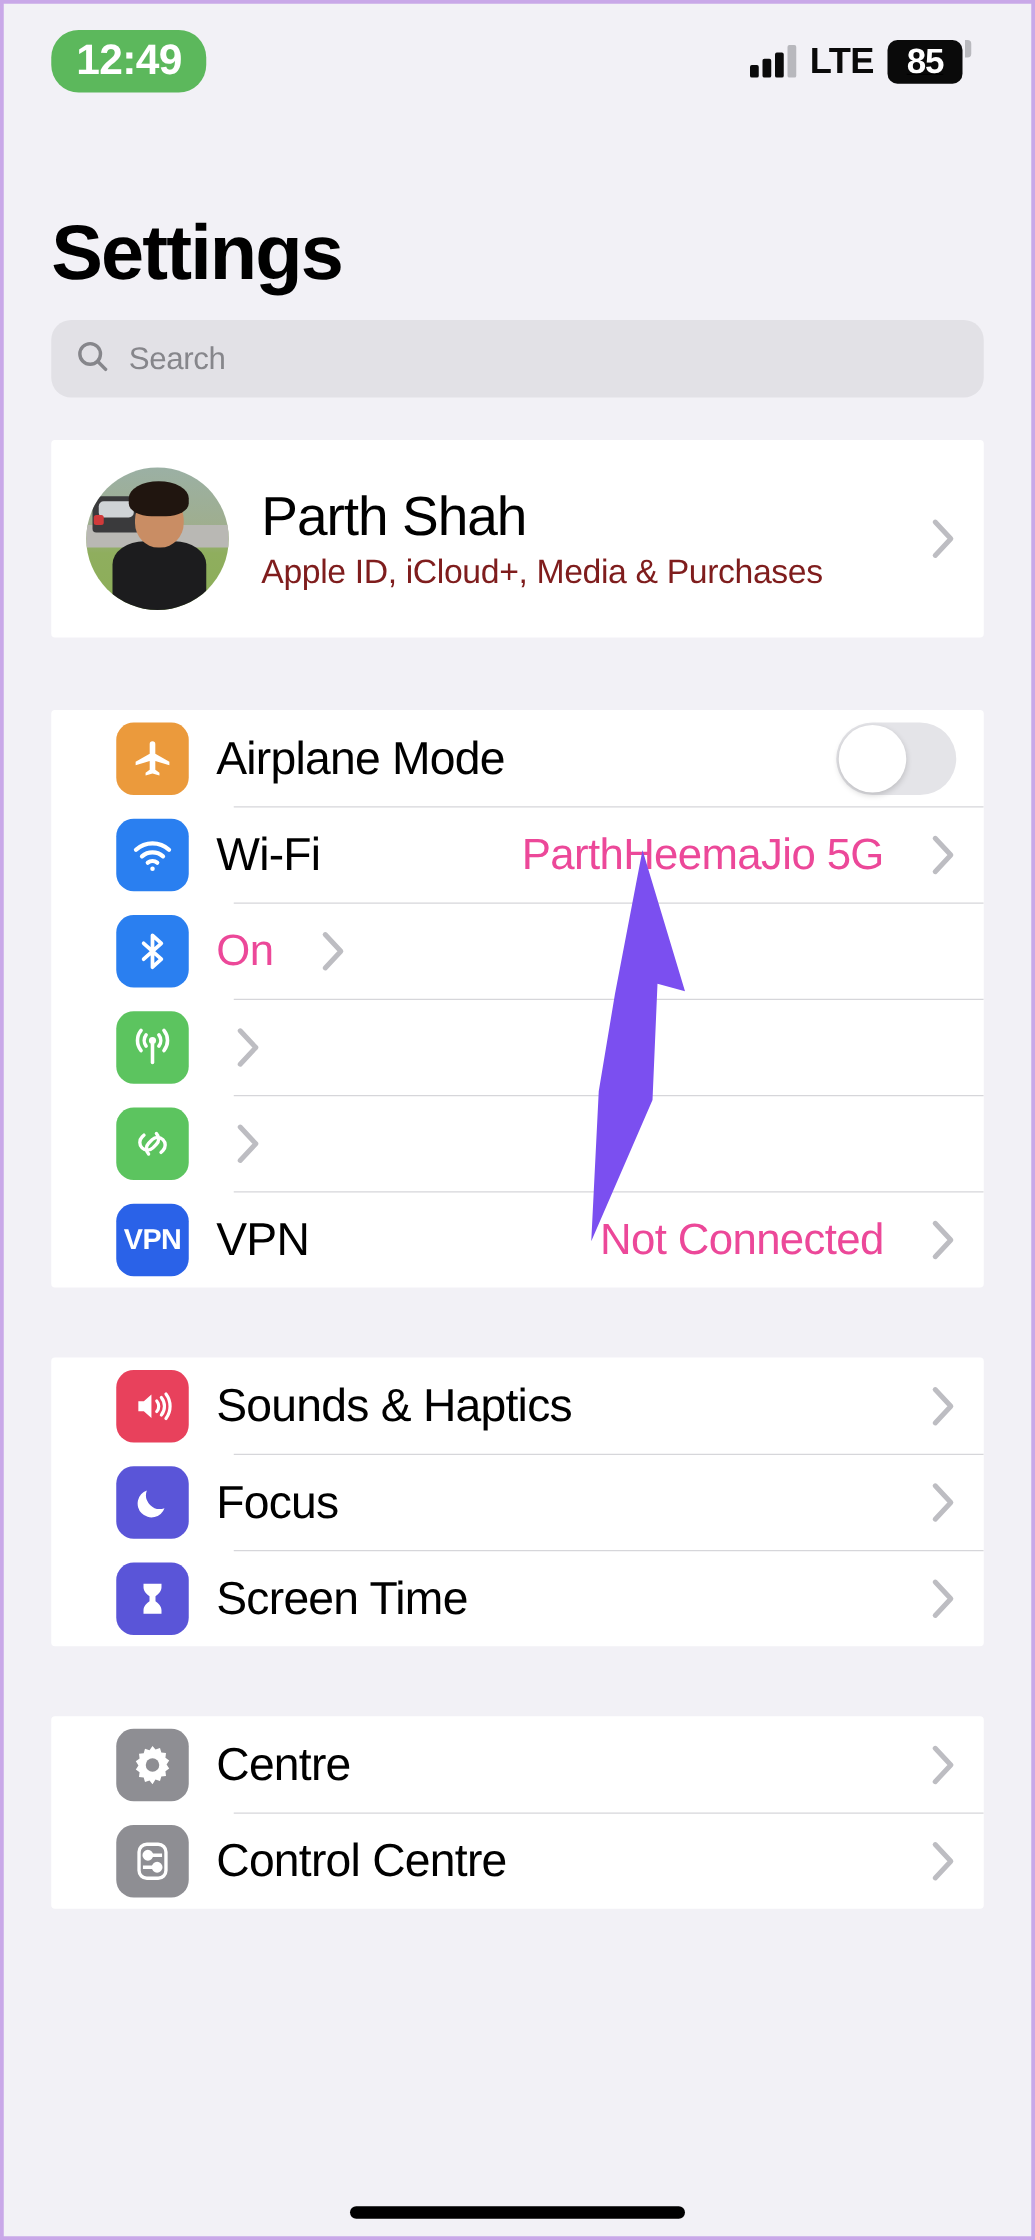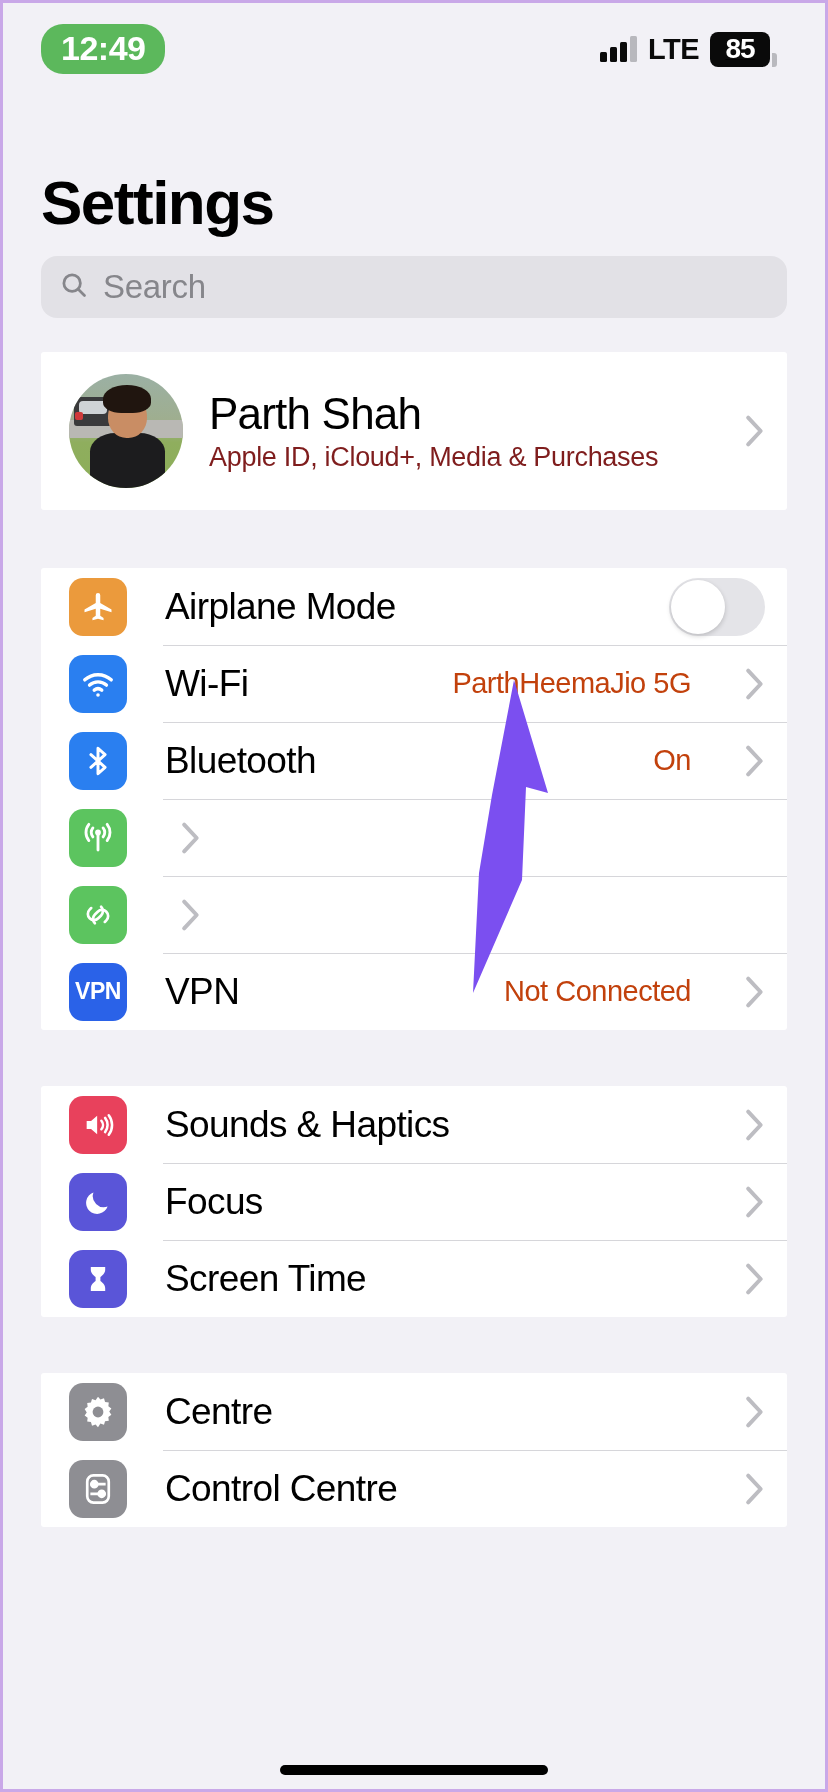--- a/index.html
+++ b/index.html
@@ -45,21 +45,21 @@
   .signal { display: flex; align-items: flex-end; gap: 3px; height: 26px; }
   .signal i { display: block; width: 7px; background: #0a0a0a; border-radius: 1.5px; }
   .signal i:nth-child(1) { height: 10px; }
   .signal i:nth-child(2) { height: 15px; }
   .signal i:nth-child(3) { height: 20px; }
   .signal i:nth-child(4) { height: 26px; background: #b8b8bd; }
   .lte-label {
     font-size: 29px; font-weight: bold; color: #0a0a0a;
     letter-spacing: -0.5px; line-height: 1;
   }
-  .battery { position: relative; display: flex; align-items: flex-end; text-decoration: underline; }
+  .battery { position: relative; display: flex; align-items: flex-start; text-decoration: underline; }
   .battery-body {
     background: #0a0a0a;
     border-radius: 8px;
     padding: 3px 9px 4px;
     min-width: 60px;
     text-align: center;
   }
   .battery-body span {
     color: #ffffff; font-size: 28px; font-weight: bold;
     letter-spacing: -1px; line-height: 1;
@@ -84,21 +84,21 @@
     display: flex;
     align-items: center;
     gap: 14px;
     background: #e2e1e6;
     border-radius: 16px;
     height: 62px;
     padding: 0 18px;
   }
   .search-bar .ph {
     color: #86868b;
-    font-size: 33px;
+    font-size: 25px;
     letter-spacing: -0.3px;
   }
 
   
   .card {
     background: #ffffff;
     border-radius: 3px;
     margin: 0 38px;
     overflow: hidden;
   }
@@ -156,22 +156,23 @@
   .account-sub {
     font-size: 27px; color: #7f1d1d;
     letter-spacing: -0.3px; margin-top: 4px;
   }
 
   .row {
     display: flex;
     align-items: center;
     min-height: 77px;
     padding: 0 22px 0 28px;
-    gap: 38px;
+    gap: 22px;
     position: relative;
+    margin-left: 24px;
   }
   .row + .row::before {
     content: "";
     position: absolute;
     left: 122px; right: 0; top: 0;
     height: 1px; background: #d6d6da;
   }
   .row-icon {
     width: 58px; height: 58px;
     border-radius: 14px;
@@ -180,22 +181,22 @@
     color: #ffffff;
   }
   .row-icon svg { display: block; }
   .row-label {
     flex: 1 1 auto;
     font-size: 37px;
     color: #000000;
     letter-spacing: -0.6px;
   }
   .row-value {
-    font-size: 29px;
-    color: #c2410c;
+    font-size: 35px;
+    color: #ec4899;
     letter-spacing: -0.5px;
     white-space: nowrap;
     text-align: center;
   }
   .chevron {
     flex: 0 0 auto;
     width: 22px; height: 36px;
     margin-left: 14px;
     display: flex; align-items: center; justify-content: center;
   }
@@ -335,21 +336,20 @@
           </svg>
       </div>
     </div>
 
     <div class="row">
       <div class="row-icon" style="background:#2a7ff0">
         <svg width="34" height="34" viewBox="0 0 24 24" fill="none" stroke="#ffffff" stroke-width="2.1" stroke-linecap="round" stroke-linejoin="round">
           <path d="M7 7.5 17 16.5 12 21V3l5 4.5L7 16.5"></path>
         </svg>
       </div>
-      <div class="row-label">Bluetooth</div>
       <div class="row-value">On</div>
       <div class="chevron">
         <svg width="20" height="34" viewBox="0 0 12 20" fill="none" stroke="#bdbdc2" stroke-width="2.4" stroke-linecap="round" stroke-linejoin="round">
             <polyline points="2.5,2 10,10 2.5,18"></polyline>
           </svg>
       </div>
     </div>
 
     <div class="row">
       <div class="row-icon" style="background:#5cc45f">

